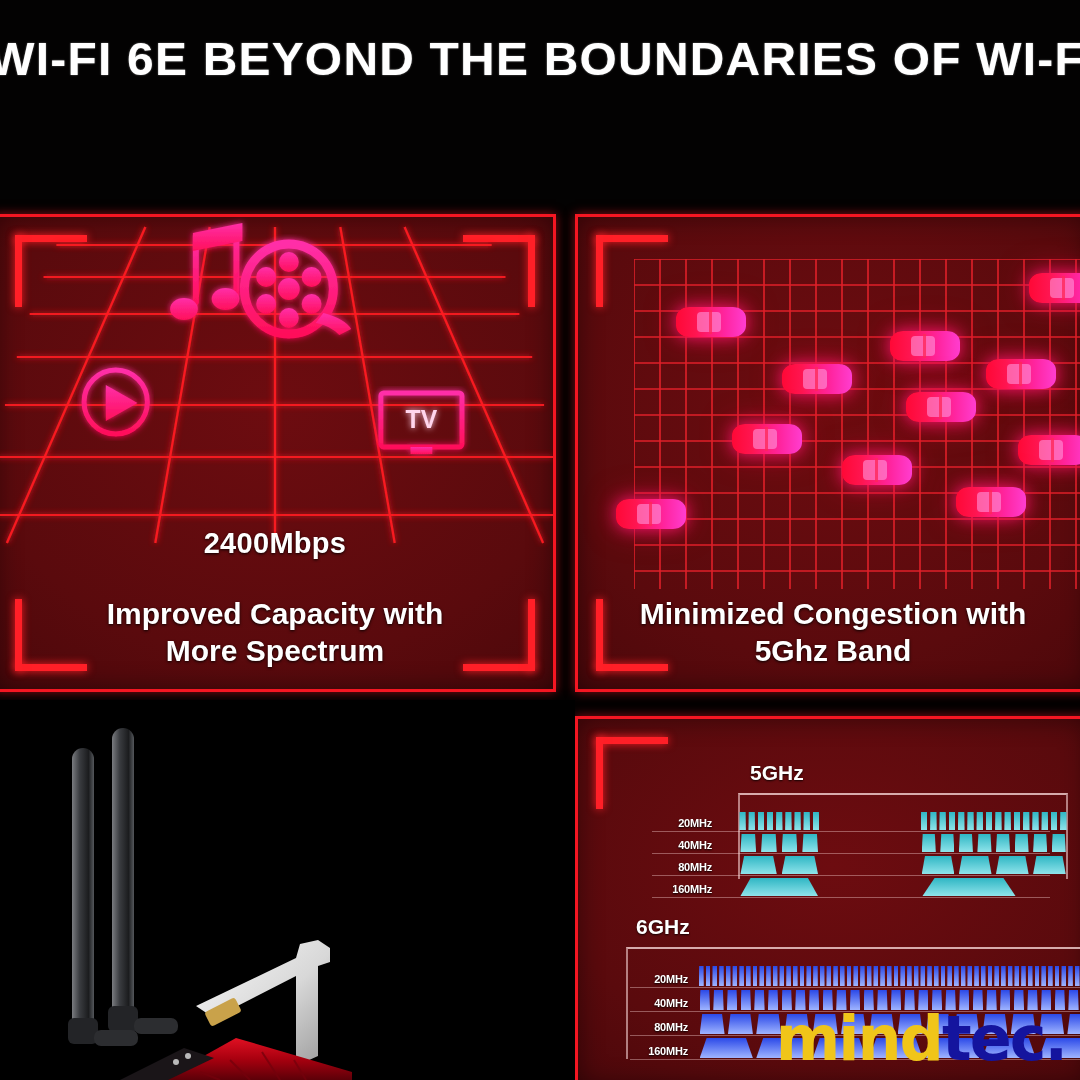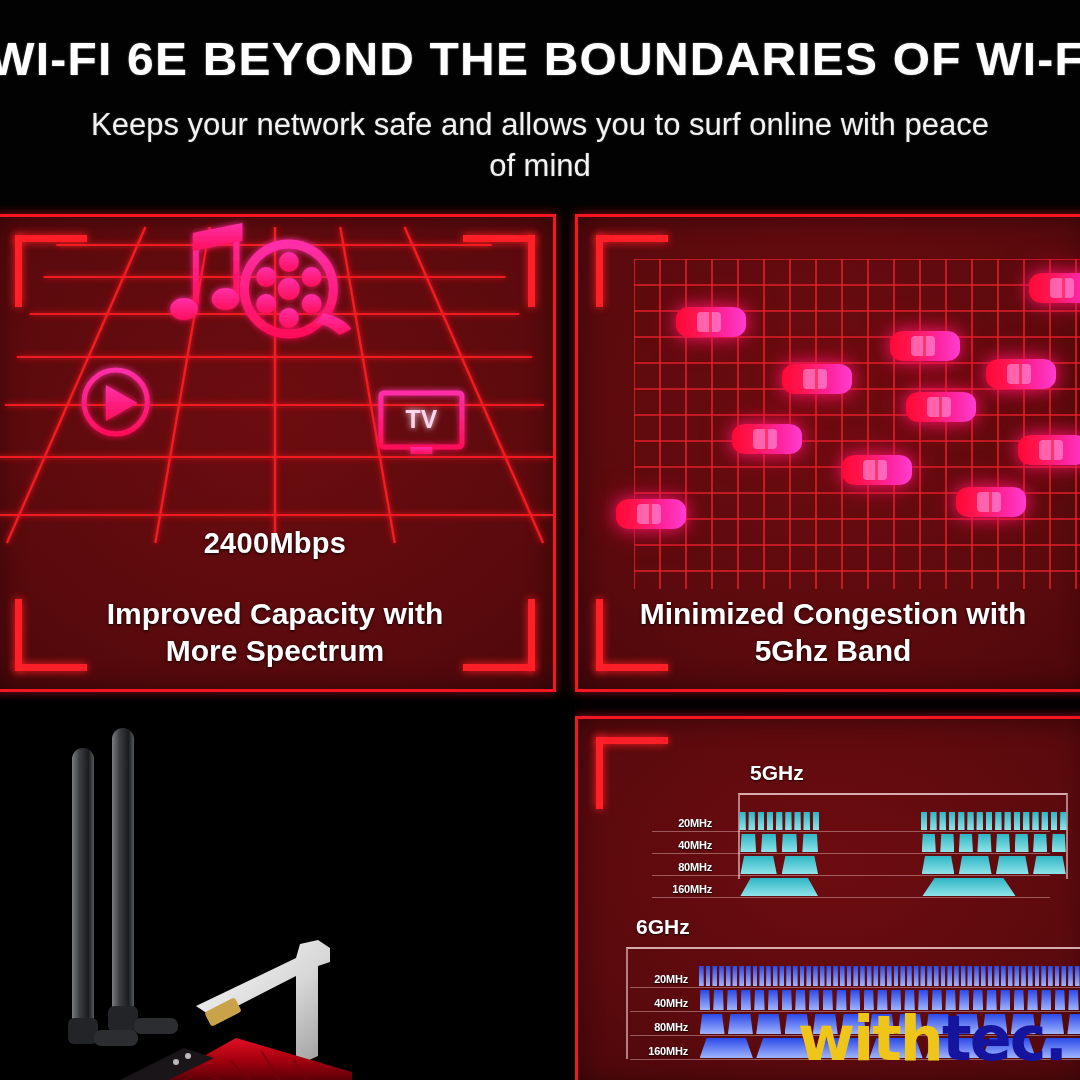--- a/index.html
+++ b/index.html
@@ -95,21 +95,20 @@
 
   
   #product{ position:absolute; left:0; top:700px; width:575px; height:380px; background:#000; }
 </style>
 </head>
 <body>
 
 <div id="stage">
 
   <div class="hdr-title">WI-FI 6E BEYOND THE BOUNDARIES OF WI-FI</div>
-  <div class="hdr-sub">Keeps your network safe and allows you to surf online with peace of mind</div>
 
   <div class="panel" id="p1">
     <div class="brk tl">
         <i></i>
         <i></i>
       </div>
     <div class="brk tr">
         <i></i>
         <i></i>
       </div>
@@ -501,16 +500,16 @@
       </g>
       <g>
         <path d="M120 380 L184 348 L214 358 L168 380 Z" fill="#1a1518"></path>
         <circle cx="176" cy="362" r="3" fill="#b9b9b9"></circle>
         <circle cx="188" cy="356" r="3" fill="#b9b9b9"></circle>
       </g>
     </svg>
   </div>
 
   <div id="logo">
-    <span class="a">with</span><span class="b">tec.</span>
+    <span class="a">mind</span><span class="b">tec.</span>
   </div>
 
 </div>
 
 </body></html>

